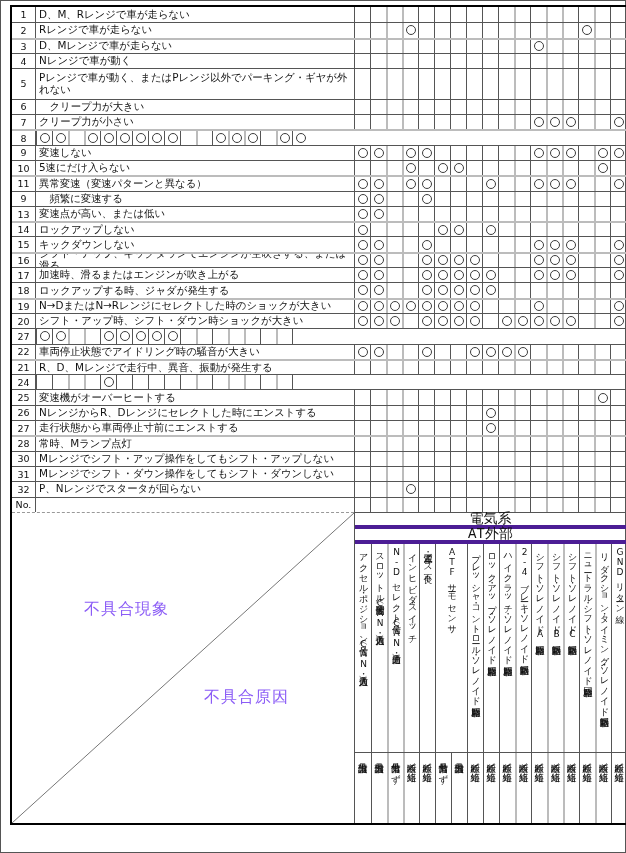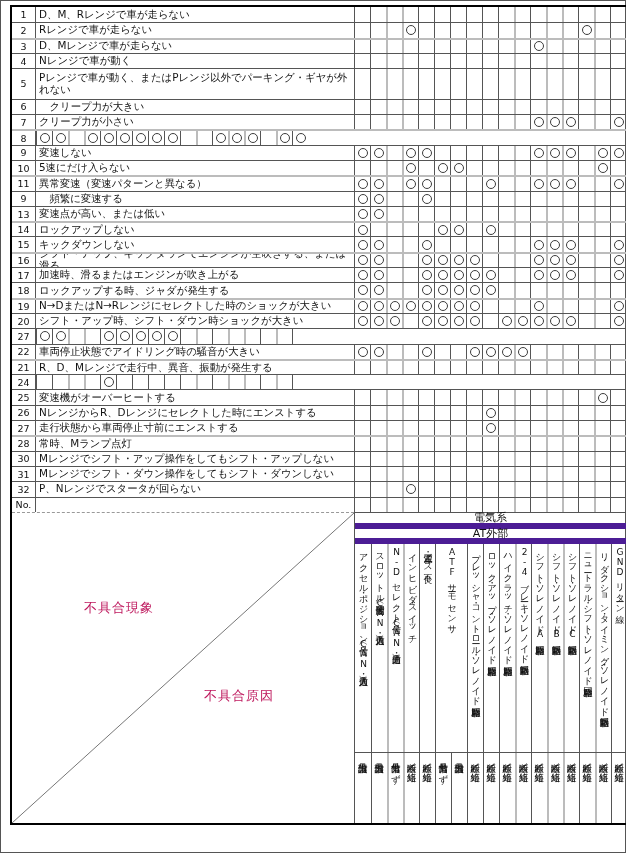--- a/index.html
+++ b/index.html
@@ -16,29 +16,29 @@
   .lc{width:318px;box-sizing:border-box;font-size:10.4px;line-height:1.15;
       display:flex;align-items:center;padding-left:3px;flex:none;overflow:hidden;white-space:pre-wrap;}
   .mc{width:16px;box-sizing:border-box;border-left:1px solid #555;flex:none;
       display:flex;align-items:center;justify-content:center;}
   .mc.gv{border-left:2px solid #bcbcbc;}
   .ci{width:10px;height:10px;border:1px solid #3c3c3c;border-radius:50%;box-sizing:border-box;}
   
   .bottom{display:flex;height:311px;}
   .diag{width:342px;box-sizing:border-box;border-top:1px dashed #999;position:relative;flex:none;}
   .diag svg{position:absolute;left:0;top:0;}
-  .axis-label{position:absolute;font-size:13px;letter-spacing:1px;color:#be185d;}
+  .axis-label{position:absolute;font-size:16px;letter-spacing:1px;color:#8b5cf6;}
   .axis-symptom{left:72px;top:86px;}
   .axis-cause{left:192px;top:174px;}
   .causes-block{width:272px;flex:none;box-sizing:border-box;border-top:1px solid #555;
       border-left:1px solid #555;display:flex;flex-direction:column;}
-  .grp{box-sizing:border-box;border-bottom:6px solid #4c1d95;font-size:11px;
+  .grp{box-sizing:border-box;border-bottom:4px solid #4c1d95;font-size:14px;
       display:flex;align-items:center;justify-content:center;}
   .grp1{height:16px;}
-  .grp2{height:15px;}
+  .grp2{height:15px;font-family:Liberation Mono, monospace;}
   .chead{height:210px;display:flex;}
   .cfail{height:70px;display:flex;border-top:1px solid #555;}
   .hc,.fc{box-sizing:border-box;border-left:1px solid #555;flex:none;display:flex;
       justify-content:center;padding-top:3px;overflow:hidden;}
   .hc:first-child,.fc:first-child{border-left:none;}
   .hc.gv,.fc.gv{border-left:2px solid #bcbcbc;}
   .vt{writing-mode:vertical-rl;text-orientation:upright;line-height:1;}
   .hc .vt{font-size:9px;}
   .fc .vt{font-size:9.5px;}
 </style>

